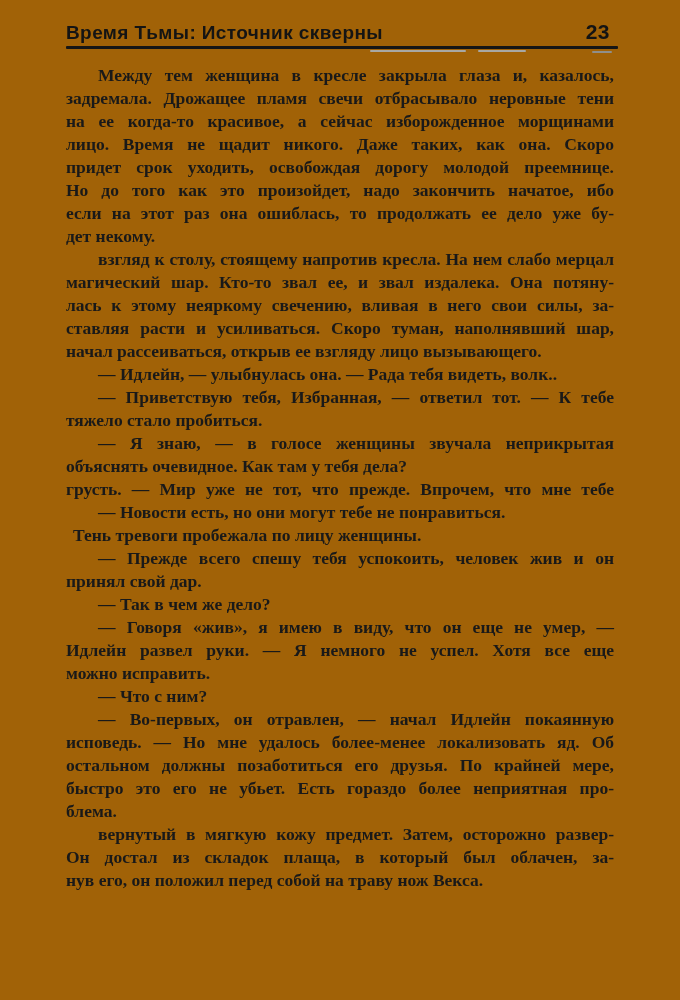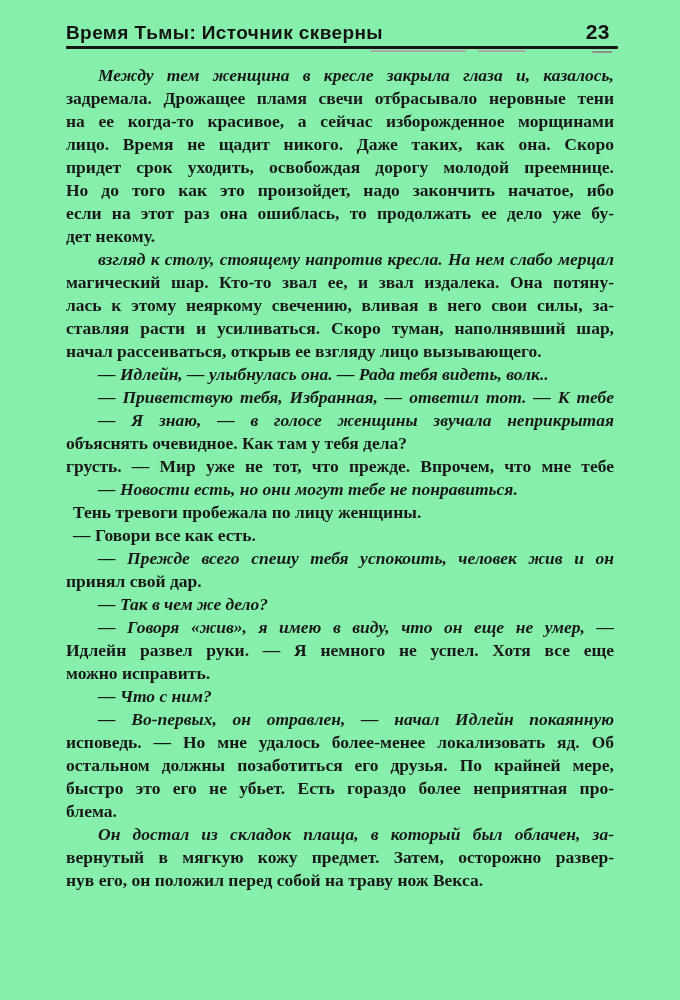--- a/index.html
+++ b/index.html
@@ -4,21 +4,21 @@
 <style>
   html, body {
     margin: 0;
     padding: 0;
     background: #ffffff;
   }
   .page {
     position: relative;
     width: 680px;
     height: 1000px;
-    background: #86efac;
+    background: #a16207;
     overflow: hidden;
     color: #1b1b1b;
     box-sizing: border-box;
     padding: 20px 62px 0 66px;
   }
   
   .running-head {
     display: flex;
     justify-content: space-between;
     align-items: baseline;
@@ -65,21 +65,21 @@
     color: #191919;
   }
   .para { margin: 0; }
   .para .line {
     text-align: justify;
     text-align-last: justify;
   }
   .para .line.last {
     text-align-last: left;
   }
-  .para.indent-normal .line:first-child { padding-left: 32px; font-style: italic; }
+  .para.indent-normal .line:first-child { padding-left: 32px; }
   .para.indent-small  .line:first-child { padding-left: 7px; }
 </style>
 </head>
 <body>
 
 <div class="page">
 
   <div class="running-head">
     <span class="title">Время Тьмы: Источник скверны</span>
     <span class="folio">23</span>
@@ -106,34 +106,32 @@
         <div class="line">магический шар. Кто-то звал ее, и звал издалека. Она потяну-</div>
         <div class="line">лась к этому неяркому свечению, вливая в него свои силы, за-</div>
         <div class="line">ставляя расти и усиливаться. Скоро туман, наполнявший шар,</div>
         <div class="line last">начал рассеиваться, открыв ее взгляду лицо вызывающего.</div>
       </div>
       <div class="para indent-normal">
         <div class="line last">— Идлейн, — улыбнулась она. — Рада тебя видеть, волк..</div>
       </div>
       <div class="para indent-normal">
         <div class="line">— Приветствую тебя, Избранная, — ответил тот. — К тебе</div>
+        <div class="line last">тяжело стало пробиться.</div>
       </div>
       <div class="para indent-normal">
         <div class="line">— Я знаю, — в голосе женщины звучала неприкрытая</div>
         <div class="line last">объяснять очевидное. Как там у тебя дела?</div>
         <div class="line">грусть. — Мир уже не тот, что прежде. Впрочем, что мне тебе</div>
       </div>
       <div class="para indent-normal">
         <div class="line last">— Новости есть, но они могут тебе не понравиться.</div>
       </div>
       <div class="para indent-small">
         <div class="line last">Тень тревоги пробежала по лицу женщины.</div>
-      </div>
-      <div class="para indent-small">
-        <div class="line last">— Говори все как есть.</div>
       </div>
       <div class="para indent-normal">
         <div class="line">— Прежде всего спешу тебя успокоить, человек жив и он</div>
         <div class="line last">принял свой дар.</div>
       </div>
       <div class="para indent-normal">
         <div class="line last">— Так в чем же дело?</div>
       </div>
       <div class="para indent-normal">
         <div class="line">— Говоря «жив», я имею в виду, что он еще не умер, —</div>
@@ -144,19 +142,19 @@
         <div class="line last">— Что с ним?</div>
       </div>
       <div class="para indent-normal">
         <div class="line">— Во-первых, он отравлен, — начал Идлейн покаянную</div>
         <div class="line">исповедь. — Но мне удалось более-менее локализовать яд. Об</div>
         <div class="line">остальном должны позаботиться его друзья. По крайней мере,</div>
         <div class="line">быстро это его не убьет. Есть гораздо более неприятная про-</div>
         <div class="line last">блема.</div>
       </div>
       <div class="para indent-normal">
+        <div class="line">вернутый в мягкую кожу предмет. Затем, осторожно развер-</div>
         <div class="line">Он достал из складок плаща, в который был облачен, за-</div>
-        <div class="line">вернутый в мягкую кожу предмет. Затем, осторожно развер-</div>
         <div class="line last">нув его, он положил перед собой на траву нож Векса.</div>
       </div>
     </div>
 
 </div>
 
 </body></html>

